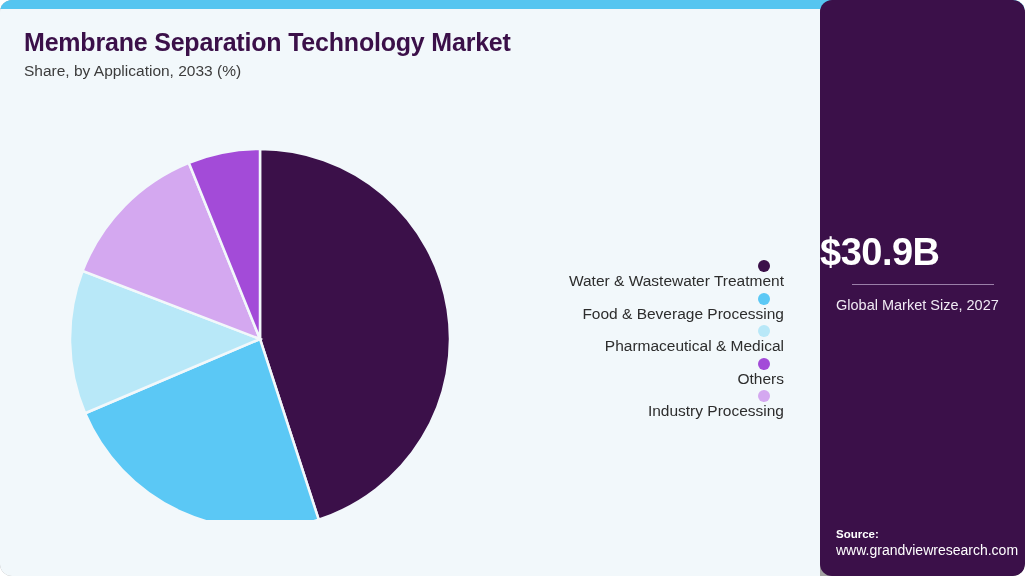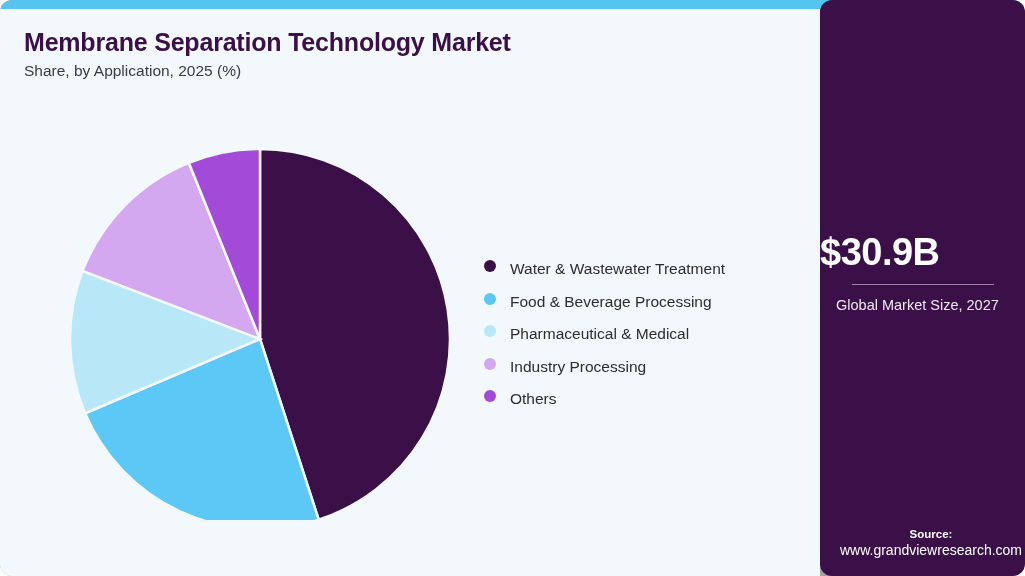--- a/index.html
+++ b/index.html
@@ -28,21 +28,21 @@
     position:absolute;left:24px;top:53px;
     font-size:15.5px;color:#3c3c3c;white-space:nowrap;
   }
 
   
   #pie-wrap{position:absolute;left:0;top:0;width:820px;height:567px;}
   #pie-svg{position:absolute;left:60px;top:121px;}
 
   
   #legend{position:absolute;left:484px;top:251px;width:300px;}
-  .legend-row{display:flex;align-items:flex-start;height:32.5px;}
+  .legend-row{display:flex;align-items:flex-end;height:32.5px;flex-direction:column;}
   .legend-dot{
     width:12px;height:12px;border-radius:50%;flex:0 0 12px;margin-right:14px;
   }
   .legend-label{font-size:15.5px;color:#2d2d2d;white-space:nowrap;}
 
   
   #sidebar{
     position:absolute;right:0;top:0;width:205px;height:576px;
     background:#3b1049;border-radius:12px;
     box-sizing:border-box;
@@ -58,35 +58,35 @@
   #logo-v{width:45px;height:26px;}
   #logo-text{
     margin-top:9px;font-size:11.5px;font-weight:bold;color:#ffffff;letter-spacing:1.4px;
   }
 
   #kpi{position:absolute;left:0;top:233px;width:205px;text-align:left;}
   #kpi-value{font-size:38px;font-weight:bold;color:#ffffff;letter-spacing:-0.5px;line-height:1;}
   #kpi-rule{width:142px;height:1px;background:#9a7fa8;margin:13px auto 11px auto;}
   #kpi-caption{font-size:14.5px;color:#f0eaf4;line-height:1.35;padding:0 16px;}
 
-  #source{position:absolute;left:16px;bottom:18px;width:190px;text-align:center;}
+  #source{position:absolute;left:16px;bottom:18px;width:190px;}
   #source-label{font-size:11.5px;font-weight:bold;color:#ffffff;margin-bottom:2px;}
   #source-url{font-size:14px;color:#ffffff;white-space:nowrap;}
 </style>
 </head>
 <body>
 
 <div id="card">
 
   <div id="top-accent"></div>
 
   <div id="main">
 
     <div id="title">Membrane Separation Technology Market</div>
-    <div id="subtitle">Share, by Application, 2025 (%)</div>
+    <div id="subtitle">Share, by Application, 2033 (%)</div>
 
     <div id="pie-wrap">
       <svg id="pie-svg" width="390" height="390" viewBox="0 0 390 390">
         <g id="pie-slices">
             <path d="M 200 209 L 200 19 A 190 190 0 0 1 258.71322893124 389.70073809607914 Z" fill="#3b1049" stroke="#f2f8fb" stroke-width="2.5"></path>
             <path d="M 200 209 L 258.71322893124 389.70073809607914 A 190 190 0 0 1 25.104077844036368 283.2389144129621 Z" fill="#5bc8f5" stroke="#f2f8fb" stroke-width="2.5"></path>
             <path d="M 200 209 L 25.104077844036368 283.2389144129621 A 190 190 0 0 1 22.61971896553166 140.91008958639293 Z" fill="#b8e8f8" stroke="#f2f8fb" stroke-width="2.5"></path>
             <path d="M 200 209 L 22.61971896553166 140.91008958639293 A 190 190 0 0 1 128.82474725097666 32.8350676323104 Z" fill="#d4a8f0" stroke="#f2f8fb" stroke-width="2.5"></path>
             <path d="M 200 209 L 128.82474725097666 32.8350676323104 A 190 190 0 0 1 199.99999999999997 19 Z" fill="#a34bd8" stroke="#f2f8fb" stroke-width="2.5"></path>
           </g>
@@ -100,26 +100,26 @@
         </div>
         <div class="legend-row">
           <span class="legend-dot" style="background: rgb(91, 200, 245);"></span>
           <span class="legend-label">Food &amp; Beverage Processing</span>
         </div>
         <div class="legend-row">
           <span class="legend-dot" style="background: rgb(184, 232, 248);"></span>
           <span class="legend-label">Pharmaceutical &amp; Medical</span>
         </div>
         <div class="legend-row">
+          <span class="legend-dot" style="background: rgb(163, 75, 216);"></span>
+          <span class="legend-label">Others</span>
+        </div>
+        <div class="legend-row">
           <span class="legend-dot" style="background: rgb(212, 168, 240);"></span>
           <span class="legend-label">Industry Processing</span>
-        </div>
-        <div class="legend-row">
-          <span class="legend-dot" style="background: rgb(163, 75, 216);"></span>
-          <span class="legend-label">Others</span>
         </div>
       </div>
 
   </div>
 
   <div id="sidebar">
 
 
     <div id="kpi">
       <div id="kpi-value">$30.9B</div>

